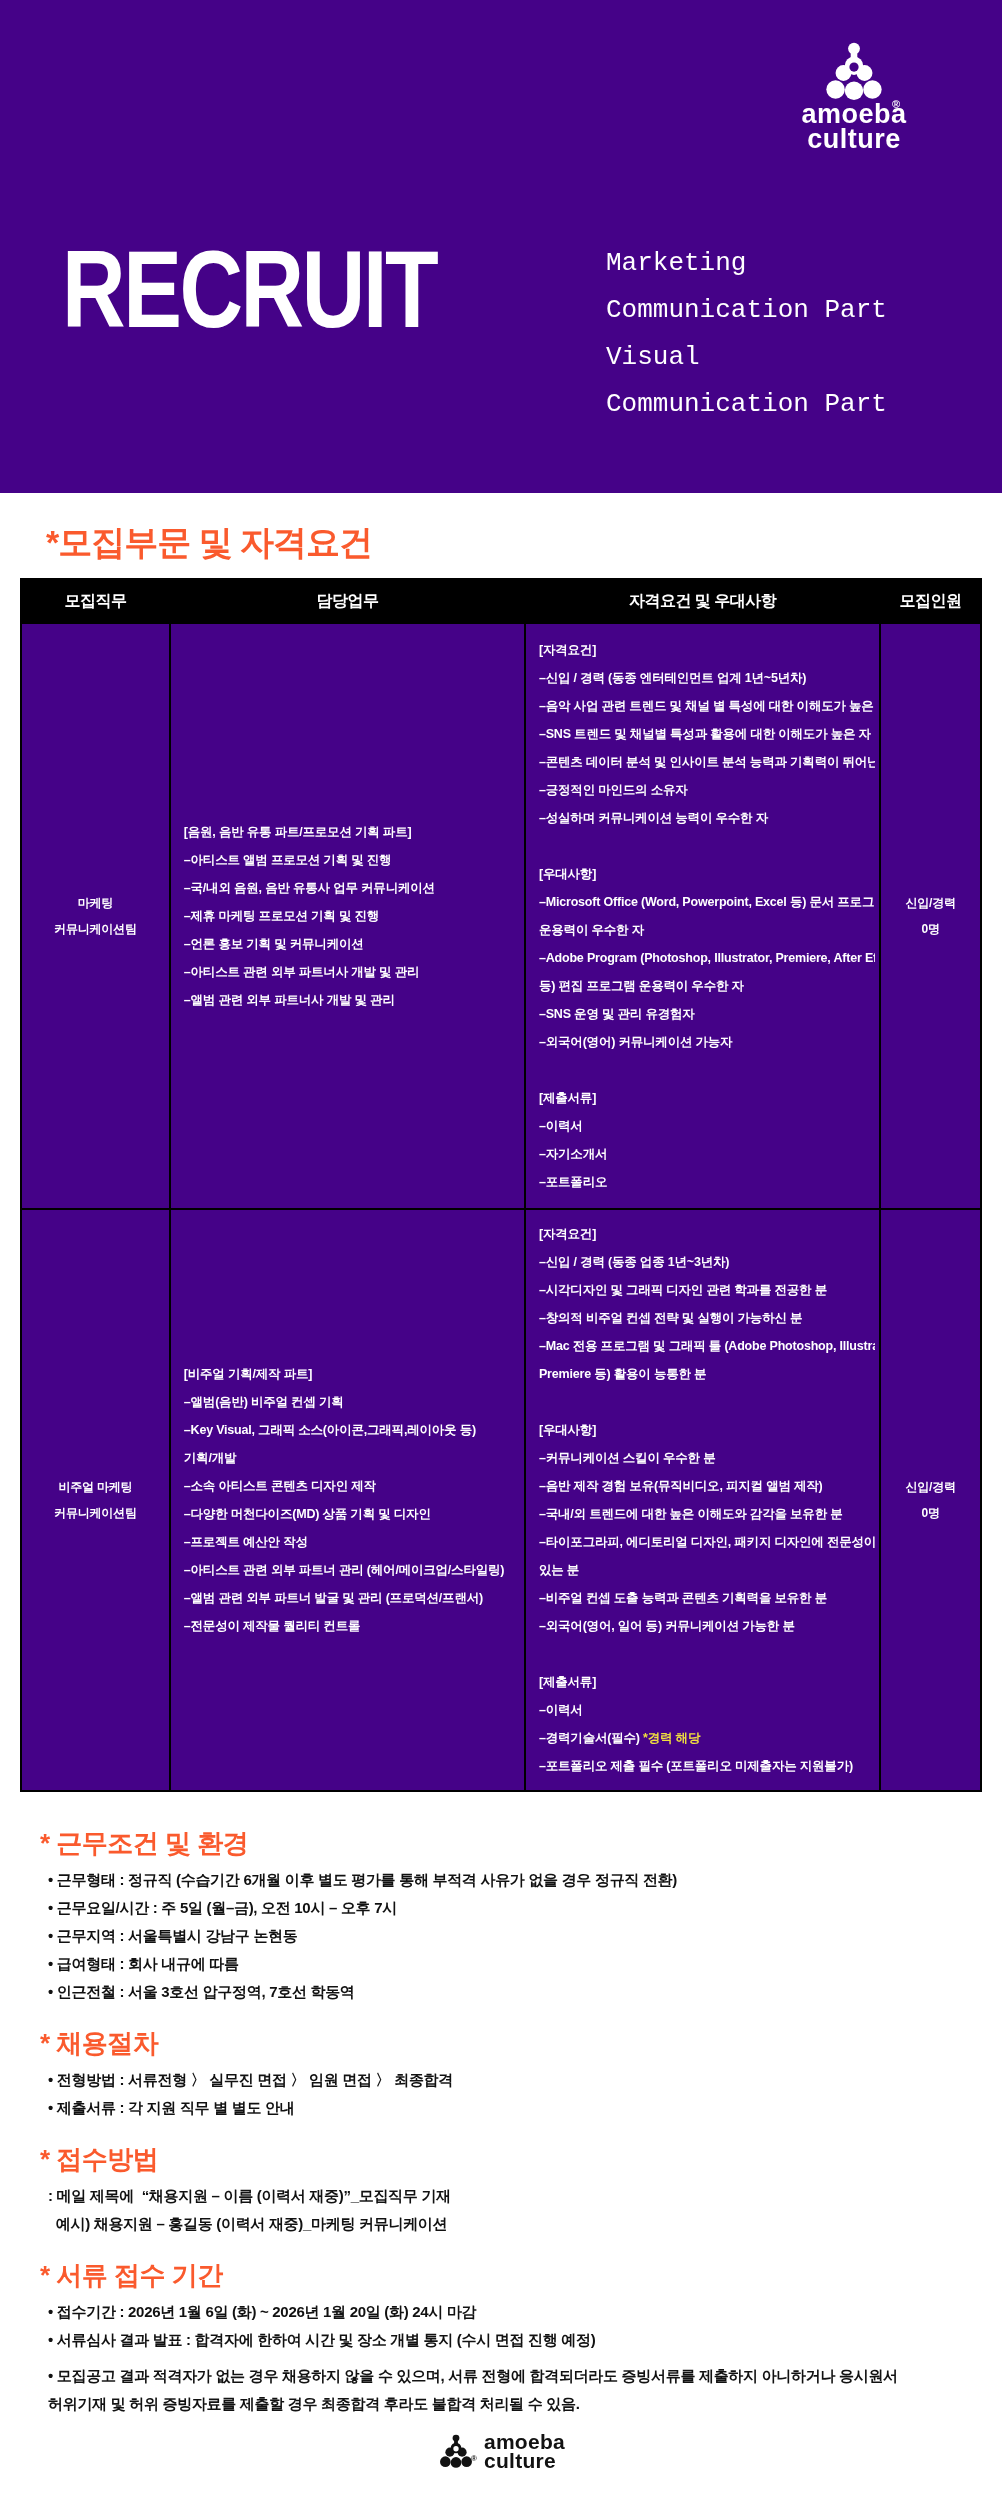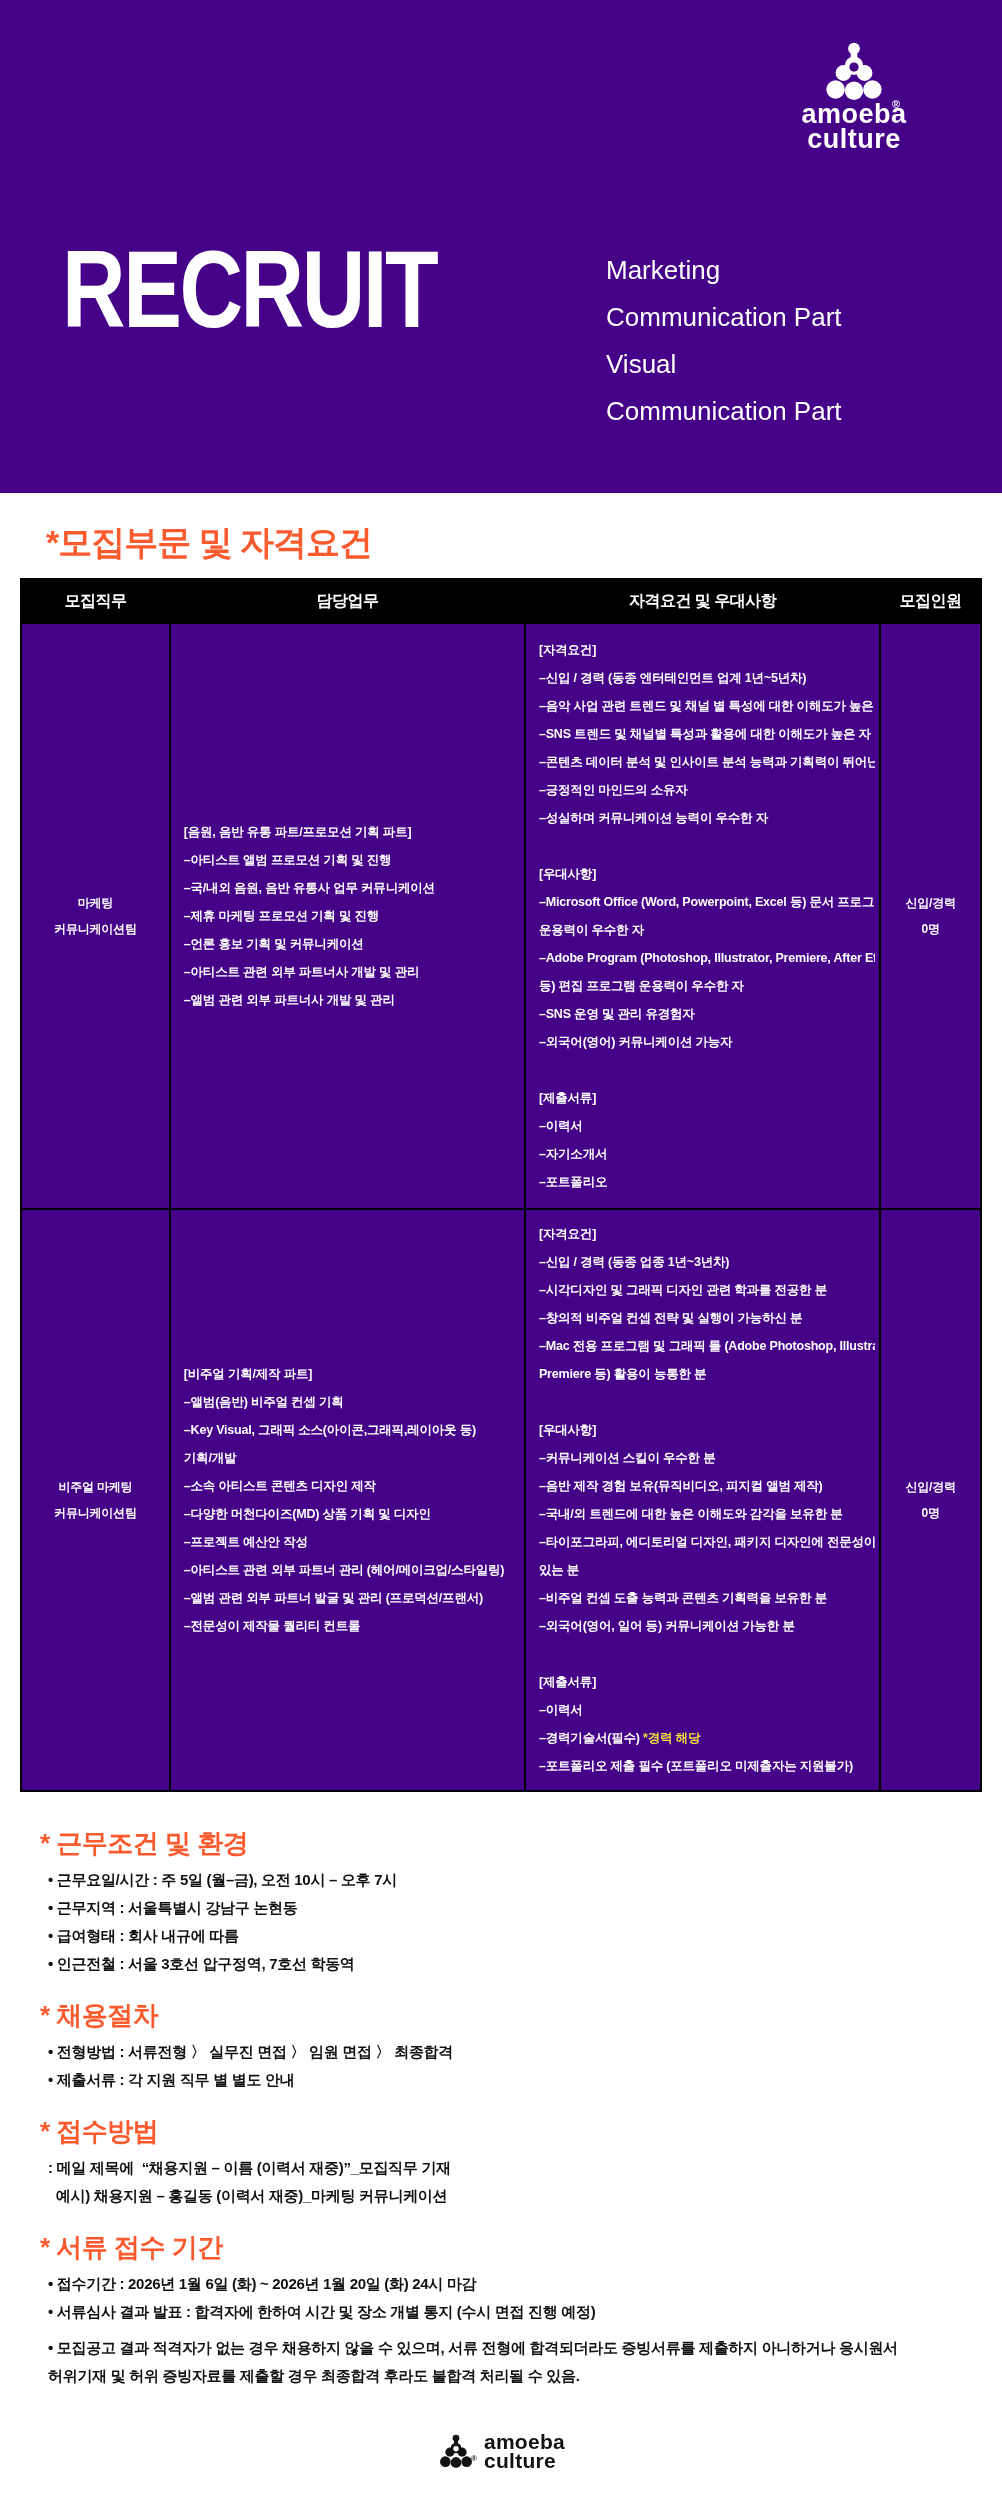--- a/index.html
+++ b/index.html
@@ -11,22 +11,22 @@
   .hero{position:relative;width:100%;height:493px;background:var(--purple,#450288);}
   .logo-lockup{position:absolute;top:42px;right:88px;width:120px;text-align:center;color:#fff;}
   .logo-mark{width:66px;height:58px;fill:currentColor;display:block;margin:0 auto;}
   .logo-lockup .reg{position:absolute;top:56px;right:14px;font-size:11px;font-weight:bold;}
   .logo-text{margin-top:2px;font-weight:bold;font-size:27px;line-height:25px;letter-spacing:.5px;}
   .recruit{
     position:absolute;left:62px;top:234px;margin:0;color:#fff;
     font-size:110px;line-height:1;font-weight:bold;letter-spacing:-3px;
     transform:scaleX(.8);transform-origin:left top;white-space:nowrap;
   }
-  .subtitle{position:absolute;left:606px;top:247px;color:#fff;
-    font-family:Liberation Sans, sans-serif;font-size:26px;}
+  .subtitle{position:absolute;left:606px;top:240px;color:#fff;
+    font-family:Liberation Mono, monospace;font-size:26px;}
   .subtitle .line{line-height:47px;white-space:nowrap;}
   
   .section-title{margin:16px;padding:13px 0 0 30px;color:var(--orange,#FA5A2D);
     font-size:34px;line-height:40px;font-weight:bold;letter-spacing:-1px;}
   
   .recruit-table{margin:13px 20px 0 20px;width:962px;border-collapse:collapse;table-layout:fixed;}
   .recruit-table col.c1{width:15.5%}.recruit-table col.c2{width:37%}
   .recruit-table col.c3{width:37%}.recruit-table col.c4{width:10.5%}
   .recruit-table th{
     background:var(--table-header-bg,#000);color:#fff;font-size:16px;font-weight:bold;
@@ -202,20 +202,21 @@
             <div class="line">0명</div>
           </td>
       </tr>
     </tbody>
   </table>
 
   <div class="info-sections">
     <section class="info">
       <h2>* 근무조건 및 환경</h2>
       <div class="items">
+          <div class="line">• 근무형태 : 정규직 (수습기간 6개월 이후 별도 평가를 통해 부적격 사유가 없을 경우 정규직 전환)</div>
           <div class="line">• 근무요일/시간 : 주 5일 (월–금), 오전 10시 – 오후 7시</div>
           <div class="line">• 근무지역 : 서울특별시 강남구 논현동</div>
           <div class="line">• 급여형태 : 회사 내규에 따름</div>
           <div class="line">• 인근전철 : 서울 3호선 압구정역, 7호선 학동역</div>
         </div>
     </section>
     <section class="info">
       <h2>* 채용절차</h2>
       <div class="items">
           <div class="line">• 전형방법 : 서류전형 〉 실무진 면접 〉 임원 면접 〉 최종합격</div>

